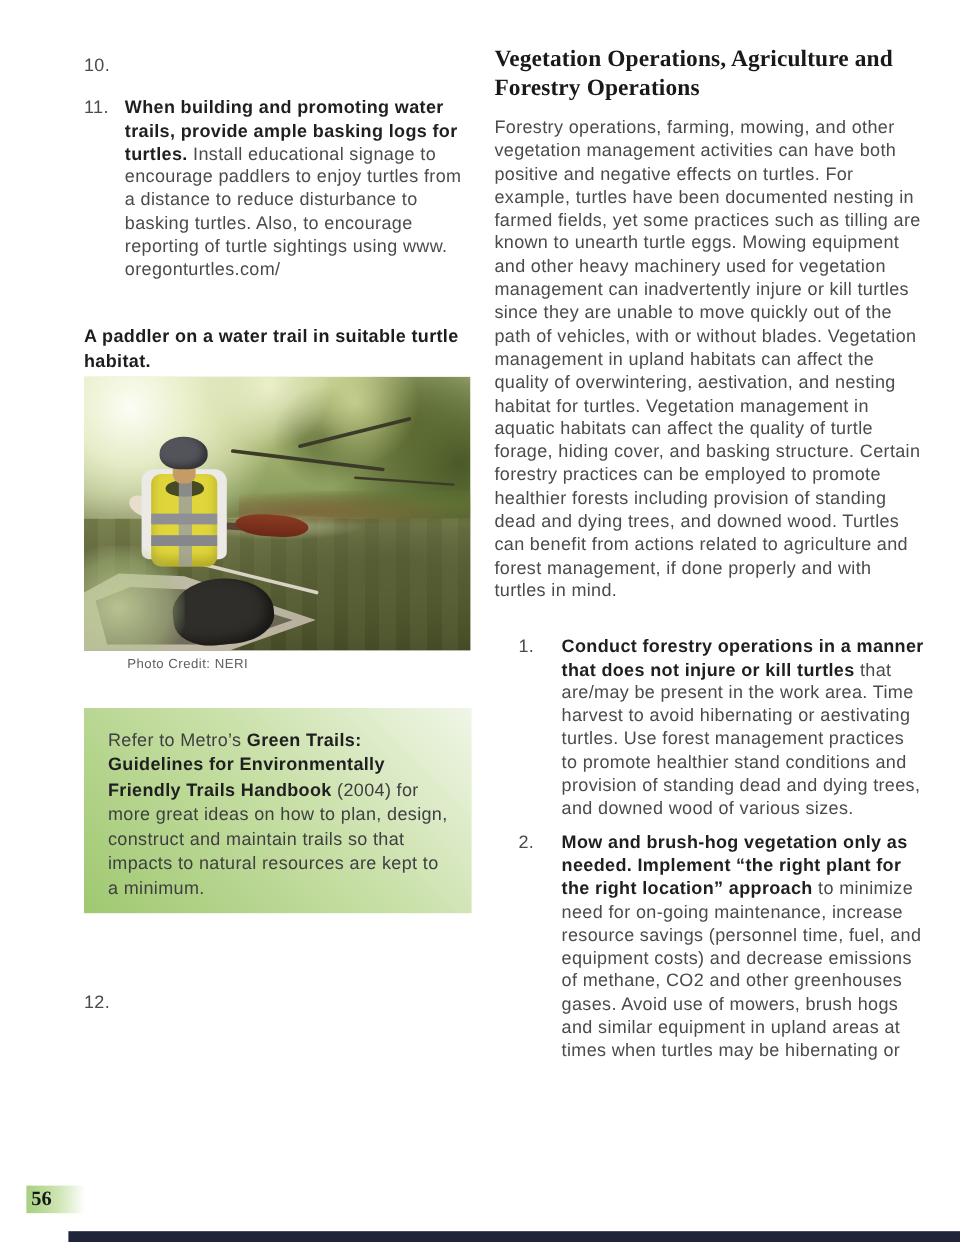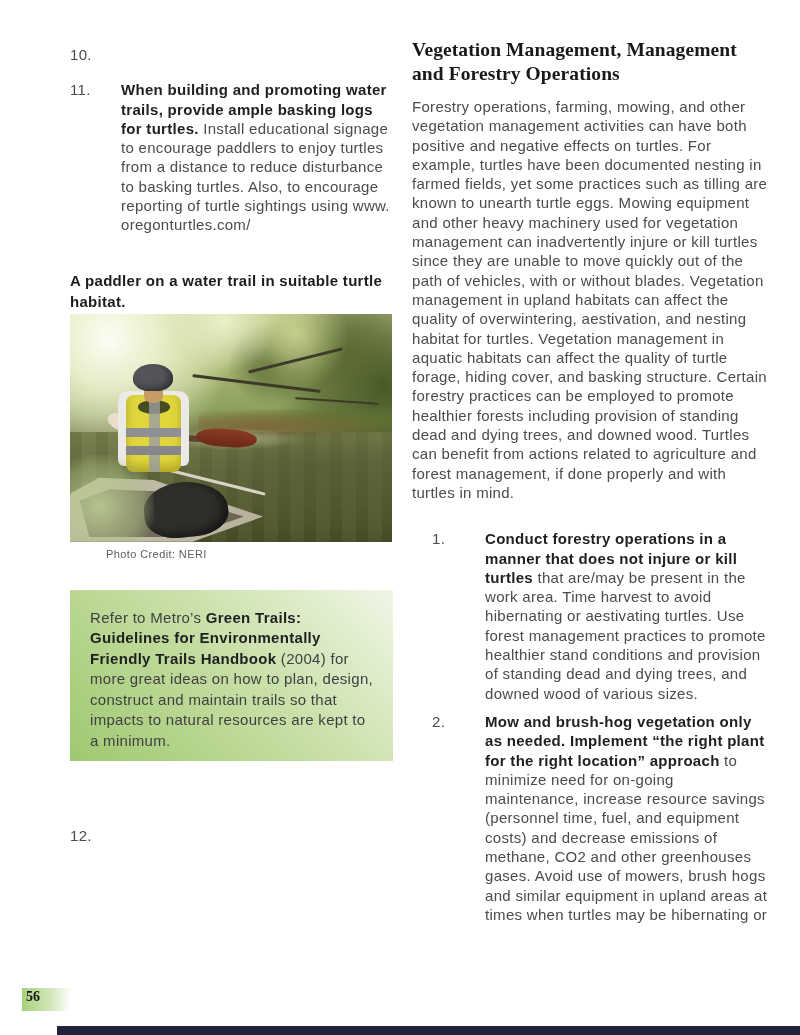--- a/index.html
+++ b/index.html
@@ -9,21 +9,21 @@
     -webkit-font-smoothing:antialiased;
   }
   .sheet{position:absolute;inset:0;background:#fff;}
 
   
   .body-text{color:#4b4b4d;font-size:15px;line-height:19.3px;letter-spacing:.3px;}
   b,.bold{color:#1f1f21;font-weight:bold;}
 
   
   .col-left{position:absolute;left:70px;top:45px;width:323px;}
-  .li{display:flex;margin:0 0 16px 0;gap:17px;}
+  .li{display:flex;margin:0 0 16px 0;}
   .li .num{flex:0 0 34px;color:#4b4b4d;font-size:15px;line-height:19.3px;letter-spacing:.3px;}
   .li .li-text{margin:0;width:285px;}
   .caption{margin:35px 0 2px 0;width:360px;font-weight:bold;color:#1d1d1f;
            font-size:15px;line-height:21px;letter-spacing:.3px;}
   .credit{margin:6px 0 0 0;color:#5f6062;font-size:11px;letter-spacing:.4px;padding-left:36px;}
 
   
   .callout{
     margin-top:30px;width:283px;padding:18px 20px 10px 20px;
     background:linear-gradient(45deg, var(--callout-green,#9fc870) 0%, #c9e0a8 55%, var(--callout-light,#f0f6e7) 100%);
@@ -97,21 +97,21 @@
   .paddle-blade{left:39%;top:50.5%;width:19%;height:8%;background:linear-gradient(180deg,#8a3b22,#6d2817);border-radius:50%/60%;transform:rotate(4deg);}
   .fg-blur{left:-8%;top:62%;width:34%;height:45%;background:radial-gradient(ellipse, rgba(190,204,148,.9), rgba(170,190,130,.45) 55%, rgba(0,0,0,0) 75%);}
 
   
   .page-tab{
     position:absolute;left:22px;top:988px;width:49px;height:23px;
     background:linear-gradient(90deg, var(--pagebar-green,#a8d07f) 0%, #cfe5b4 55%, #ffffff 100%);
   }
   .page-num{
     position:absolute;left:4px;top:1px;
-    font-family:"Liberation Serif", serif;font-weight:bold;font-size:14px;color:#15151a;
+    font-family:"Liberation Serif", serif;font-weight:bold;font-size:17px;color:#15151a;
   }
   .footer-rule{position:absolute;left:57px;top:1026px;width:743px;height:9px;background:var(--footer-bar,#20243a);}
 </style>
 </head>
 <body style="--callout-green: #9fc870; --callout-light: #f0f6e7; --pagebar-green: #a8d07f; --footer-bar: #20243a;">
 
 <div class="sheet">
 
   <div class="col-left">
 
@@ -159,21 +159,21 @@
     </div>
 
     <div class="li body-text li-12">
       <span class="num">12.</span>
     </div>
 
   </div>
 
   <div class="col-right">
 
-    <h2 class="heading">Vegetation Management, Management and Forestry Operations</h2>
+    <h2 class="heading">Vegetation Operations, Agriculture and Forestry Operations</h2>
 
     <p class="para body-text">Forestry operations, farming, mowing, and other vegetation management activities can have both positive and negative effects on turtles. For example, turtles have been documented nesting in farmed fields, yet some practices such as tilling are known to unearth turtle eggs. Mowing equipment and other heavy machinery used for vegetation management can inadvertently injure or kill turtles since they are unable to move quickly out of the path of vehicles, with or without blades. Vegetation management in upland habitats can affect the quality of overwintering, aestivation, and nesting habitat for turtles. Vegetation management in aquatic habitats can affect the quality of turtle forage, hiding cover, and basking structure. Certain forestry practices can be employed to promote healthier forests including provision of standing dead and dying trees, and downed wood. Turtles can benefit from actions related to agriculture and forest management, if done properly and with turtles in mind.</p>
 
     <div class="list">
       <div class="li body-text">
         <span class="num">1.</span>
         <p class="li-text"><b>Conduct forestry operations in a manner that does not injure or kill turtles</b><span> that are/may be present in the work area. Time harvest to avoid hibernating or aestivating turtles. Use forest management practices to promote healthier stand conditions and provision of standing dead and dying trees, and downed wood of various sizes.</span></p>
       </div>
       <div class="li body-text">
         <span class="num">2.</span>

